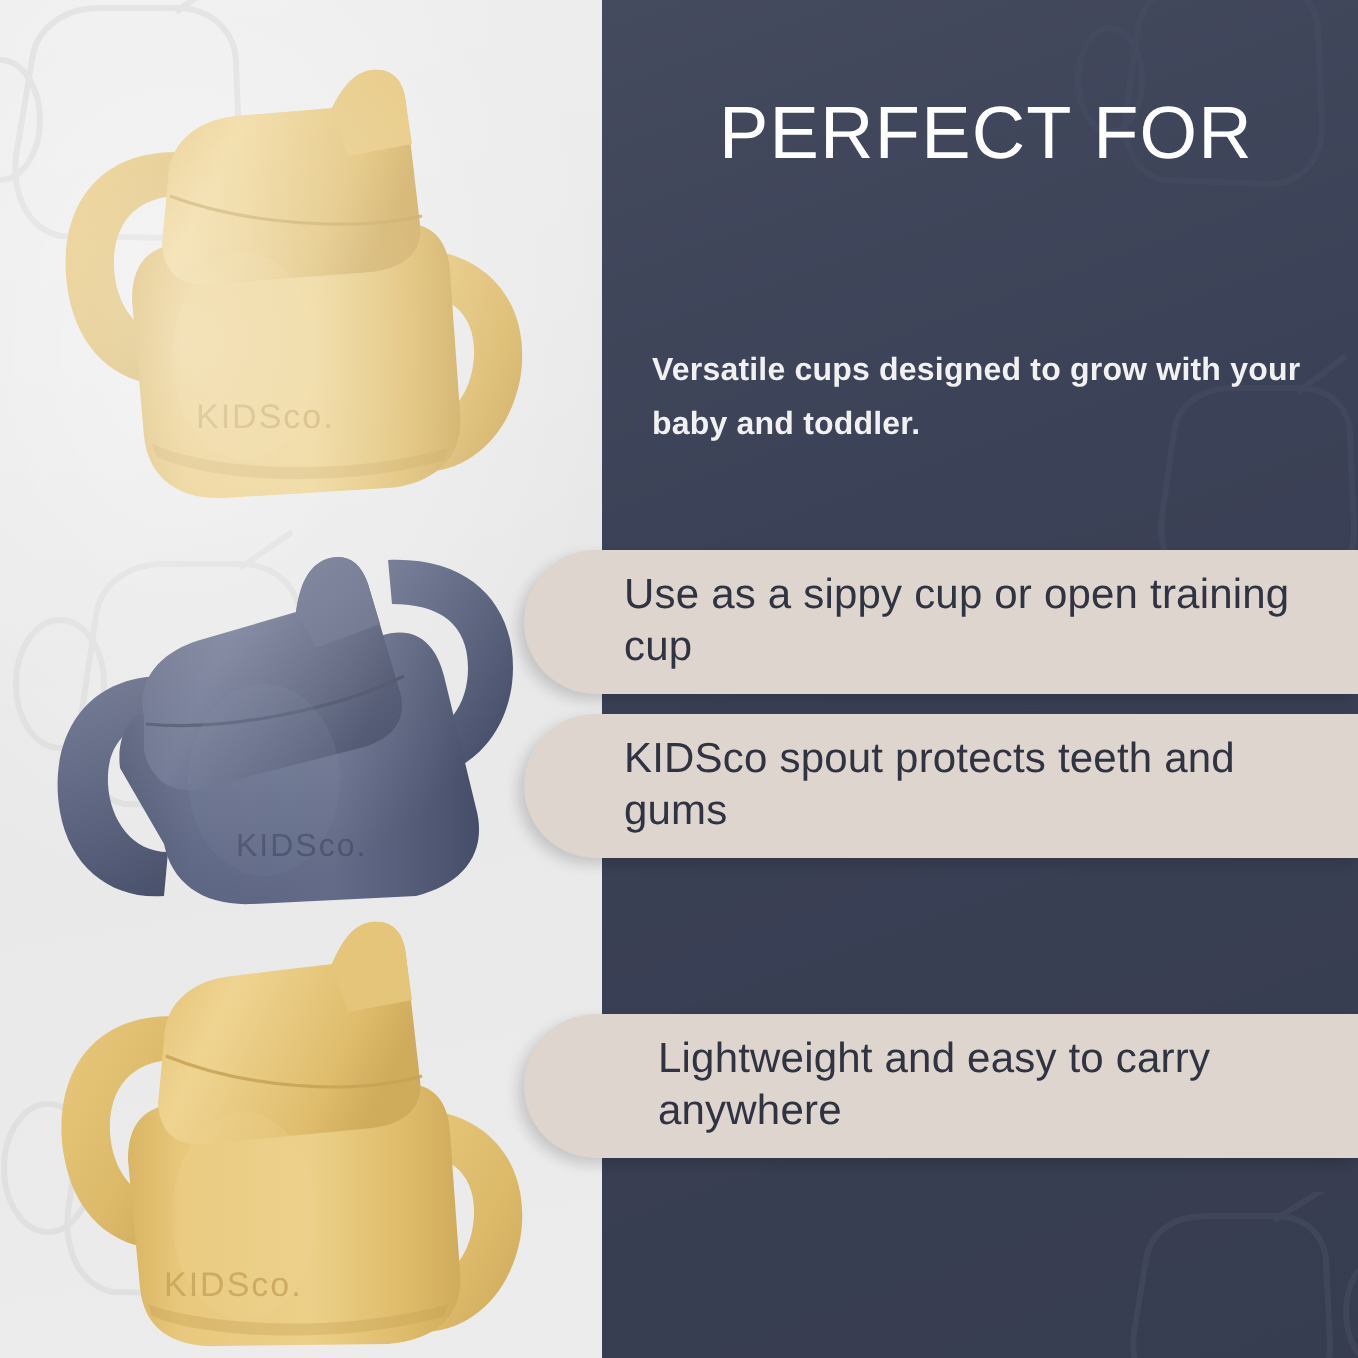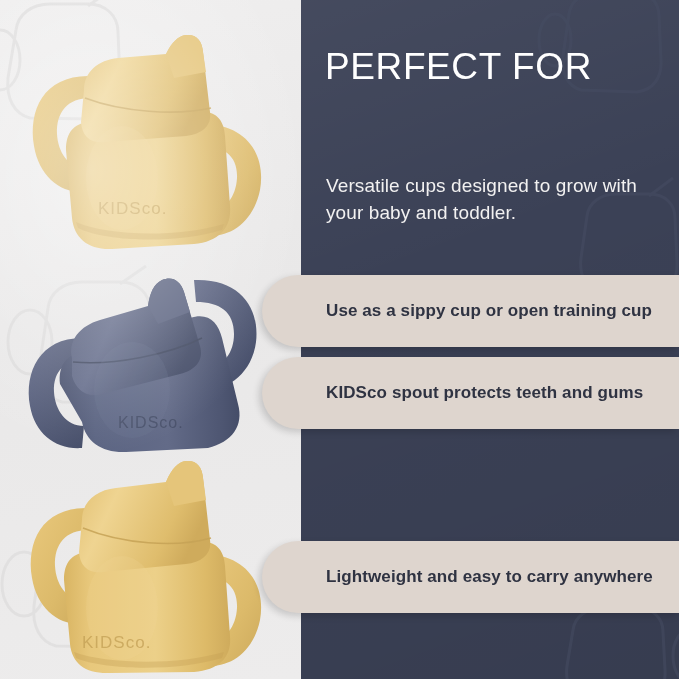--- a/index.html
+++ b/index.html
@@ -74,32 +74,33 @@
   .headline {
     position: absolute;
     left: 24px;
     top: 44px;
     width: 336px;
     color: #ffffff;
     font-size: 37px;
     line-height: 45px;
     font-weight: 400;
     letter-spacing: .6px;
+    text-align: center;
   }
   .headline .line { display: block; white-space: nowrap; }
 
   .subhead {
     position: absolute;
     left: 25px;
     top: 172px;
     width: 330px;
     color: #f2f1f1;
-    font-size: 19px;
+    font-size: 16px;
     line-height: 27px;
-    font-weight: 400;
+    font-weight: 700;
     letter-spacing: .1px;
   }
 
   
   .features {
     position: absolute;
     left: 0; top: 0;
     width: 679px; height: 679px;
     pointer-events: none;
   }
@@ -109,26 +110,26 @@
     width: 417px;
     height: 72px;
     background: #ded5ce;
     border-radius: 36px 0 0 36px;
     box-shadow: -3px 3px 7px rgba(0,0,0,.16);
     pointer-events: auto;
     display: flex;
     align-items: center;
   }
   .pill-text {
-    margin-left: 64px;
+    margin-left: 50px;
     width: 350px;
     color: #2f3342;
-    font-size: 17px;
+    font-size: 21px;
     line-height: 26px;
-    font-weight: 700;
+    font-weight: 400;
     letter-spacing: .1px;
   }
 </style>
 </head>
 <body>
 
 <div id="page">
 
   <div class="photo-col">
 
@@ -291,18 +292,18 @@
     <div class="subhead">Versatile cups designed to grow with your baby and toddler.</div>
   </div>
 
   <div class="features">
     <div class="pill" style="top:275px;">
       <span class="pill-text">Use as a sippy cup or open training cup</span>
     </div>
     <div class="pill" style="top:357px;">
       <span class="pill-text">KIDSco spout protects teeth and gums</span>
     </div>
-    <div class="pill" style="top:541px;">
+    <div class="pill" style="top:507px;justify-content:flex-end;">
       <span class="pill-text">Lightweight and easy to carry anywhere</span>
     </div>
   </div>
 
 </div>
 
 </body></html>

